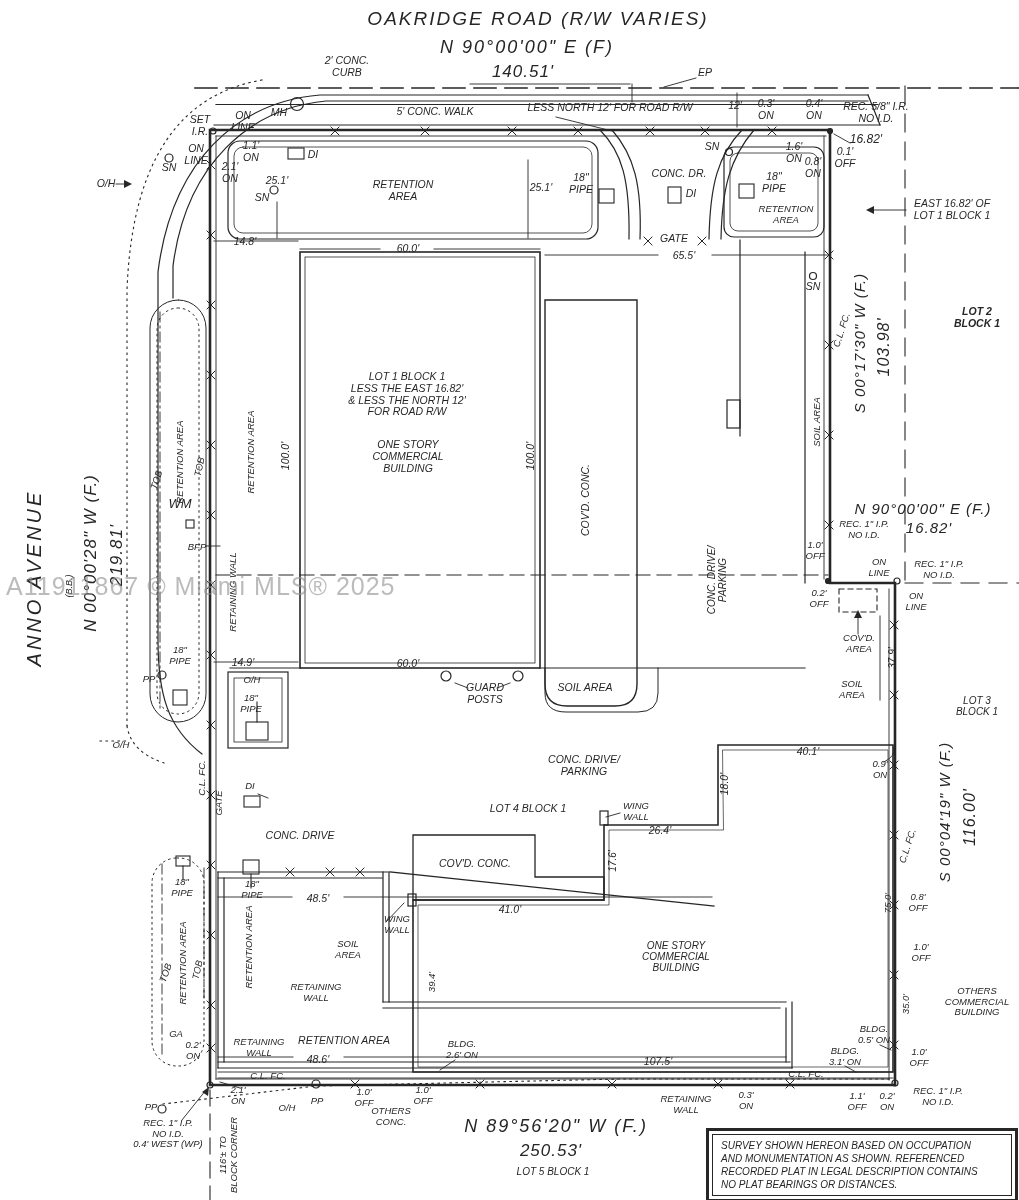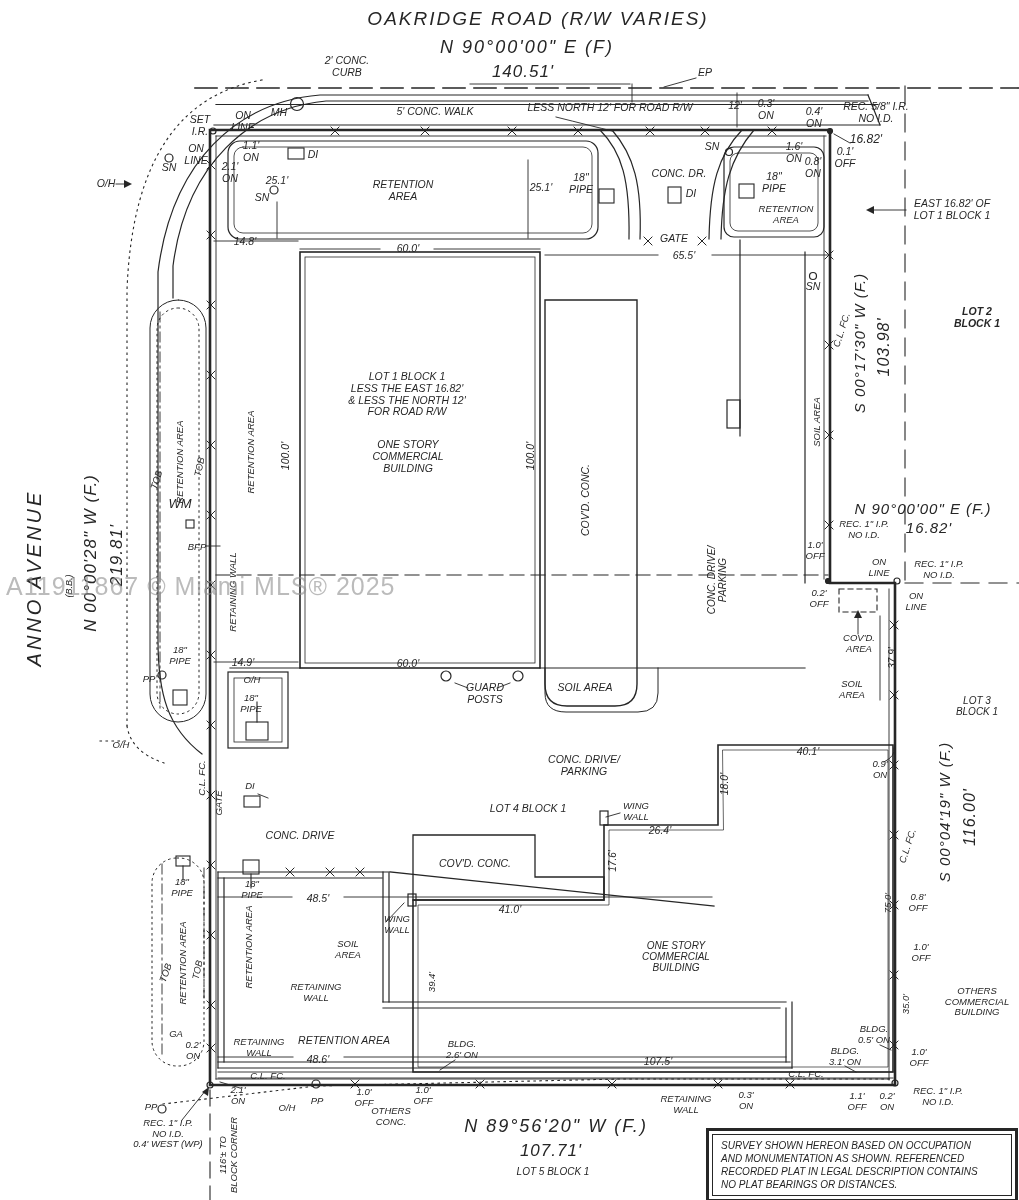--- a/index.html
+++ b/index.html
@@ -247,21 +247,21 @@
       <div class="lbl" style="left: 527px; top: 47px; font-size: 18px; letter-spacing: 2px; transform: translate(-50%, -50%);">N 90°00'00" E (F)</div>
       <div class="lbl" style="left: 347px; top: 67px; font-size: 10.5px; transform: translate(-50%, -50%);">2' CONC.
 CURB</div>
       <div class="lbl" style="left: 523px; top: 72px; font-size: 17px; letter-spacing: 1px; transform: translate(-50%, -50%);">140.51'</div>
       <div class="lbl" style="left: 705px; top: 73px; font-size: 10.5px; transform: translate(-50%, -50%);">EP</div>
       <div class="lbl" style="left: 435px; top: 112px; font-size: 10.5px; transform: translate(-50%, -50%);">5' CONC. WALK</div>
       <div class="lbl" style="left: 610px; top: 108px; font-size: 10.5px; transform: translate(-50%, -50%);">LESS NORTH 12' FOR ROAD R/W</div>
       <div class="lbl" style="left: 735px; top: 106px; font-size: 10.5px; transform: translate(-50%, -50%);">12'</div>
       <div class="lbl" style="left: 766px; top: 110px; font-size: 10.5px; transform: translate(-50%, -50%);">0.3'
 ON</div>
-      <div class="lbl" style="left: 814px; top: 110px; font-size: 10.5px; transform: translate(-50%, -50%); margin-top: 8px;">0.4'
+      <div class="lbl" style="left: 814px; top: 110px; font-size: 10.5px; transform: translate(-50%, -50%);">0.4'
 ON</div>
       <div class="lbl" style="left: 876px; top: 113px; font-size: 10.5px; transform: translate(-50%, -50%);">REC. 5/8" I.R.
 NO I.D.</div>
       <div class="lbl" style="left: 200px; top: 126px; font-size: 10.5px; transform: translate(-50%, -50%);">SET
 I.R.</div>
       <div class="lbl" style="left: 243px; top: 122px; font-size: 10.5px; transform: translate(-50%, -50%);">ON
 LINE</div>
       <div class="lbl" style="left: 279px; top: 113px; font-size: 10.5px; transform: translate(-50%, -50%);">MH</div>
       <div class="lbl" style="left: 196px; top: 155px; font-size: 10.5px; transform: translate(-50%, -50%);">ON
 LINE</div>
@@ -443,21 +443,21 @@
       <div class="lbl" style="left: 317px; top: 1101px; font-size: 9.5px; transform: translate(-50%, -50%);">PP</div>
       <div class="lbl" style="left: 287px; top: 1108px; font-size: 9.5px; transform: translate(-50%, -50%);">O/H</div>
       <div class="lbl" style="left: 151px; top: 1107px; font-size: 9.5px; transform: translate(-50%, -50%);">PP</div>
       <div class="lbl" style="left: 364px; top: 1098px; font-size: 9.5px; transform: translate(-50%, -50%);">1.0'
 OFF</div>
       <div class="lbl" style="left: 423px; top: 1096px; font-size: 9.5px; transform: translate(-50%, -50%);">1.0'
 OFF</div>
       <div class="lbl" style="left: 391px; top: 1117px; font-size: 9.5px; transform: translate(-50%, -50%);">OTHERS
 CONC.</div>
       <div class="lbl" style="left: 556px; top: 1126px; font-size: 18px; letter-spacing: 2px; transform: translate(-50%, -50%);">N 89°56'20" W (F.)</div>
-      <div class="lbl" style="left: 551px; top: 1151px; font-size: 17px; letter-spacing: 1px; transform: translate(-50%, -50%);">107.71'</div>
+      <div class="lbl" style="left: 551px; top: 1151px; font-size: 17px; letter-spacing: 1px; transform: translate(-50%, -50%);">250.53'</div>
       <div class="lbl" style="left: 550px; top: 1172px; font-size: 10px; transform: translate(-50%, -50%); padding-left: 6px;">LOT 5 BLOCK 1</div>
       <div class="lbl" style="left: 168px; top: 1134px; font-size: 9.5px; transform: translate(-50%, -50%);">REC. 1" I.P.
 NO I.D.
 0.4' WEST (WP)</div>
       <div class="lbl" style="left: 229px; top: 1155px; font-size: 9.5px; transform: translate(-50%, -50%) rotate(-90deg);">116'± TO
 BLOCK CORNER</div>
     </div>
 
   <div class="watermark">A11911867 © Miami MLS® 2025</div>
 

